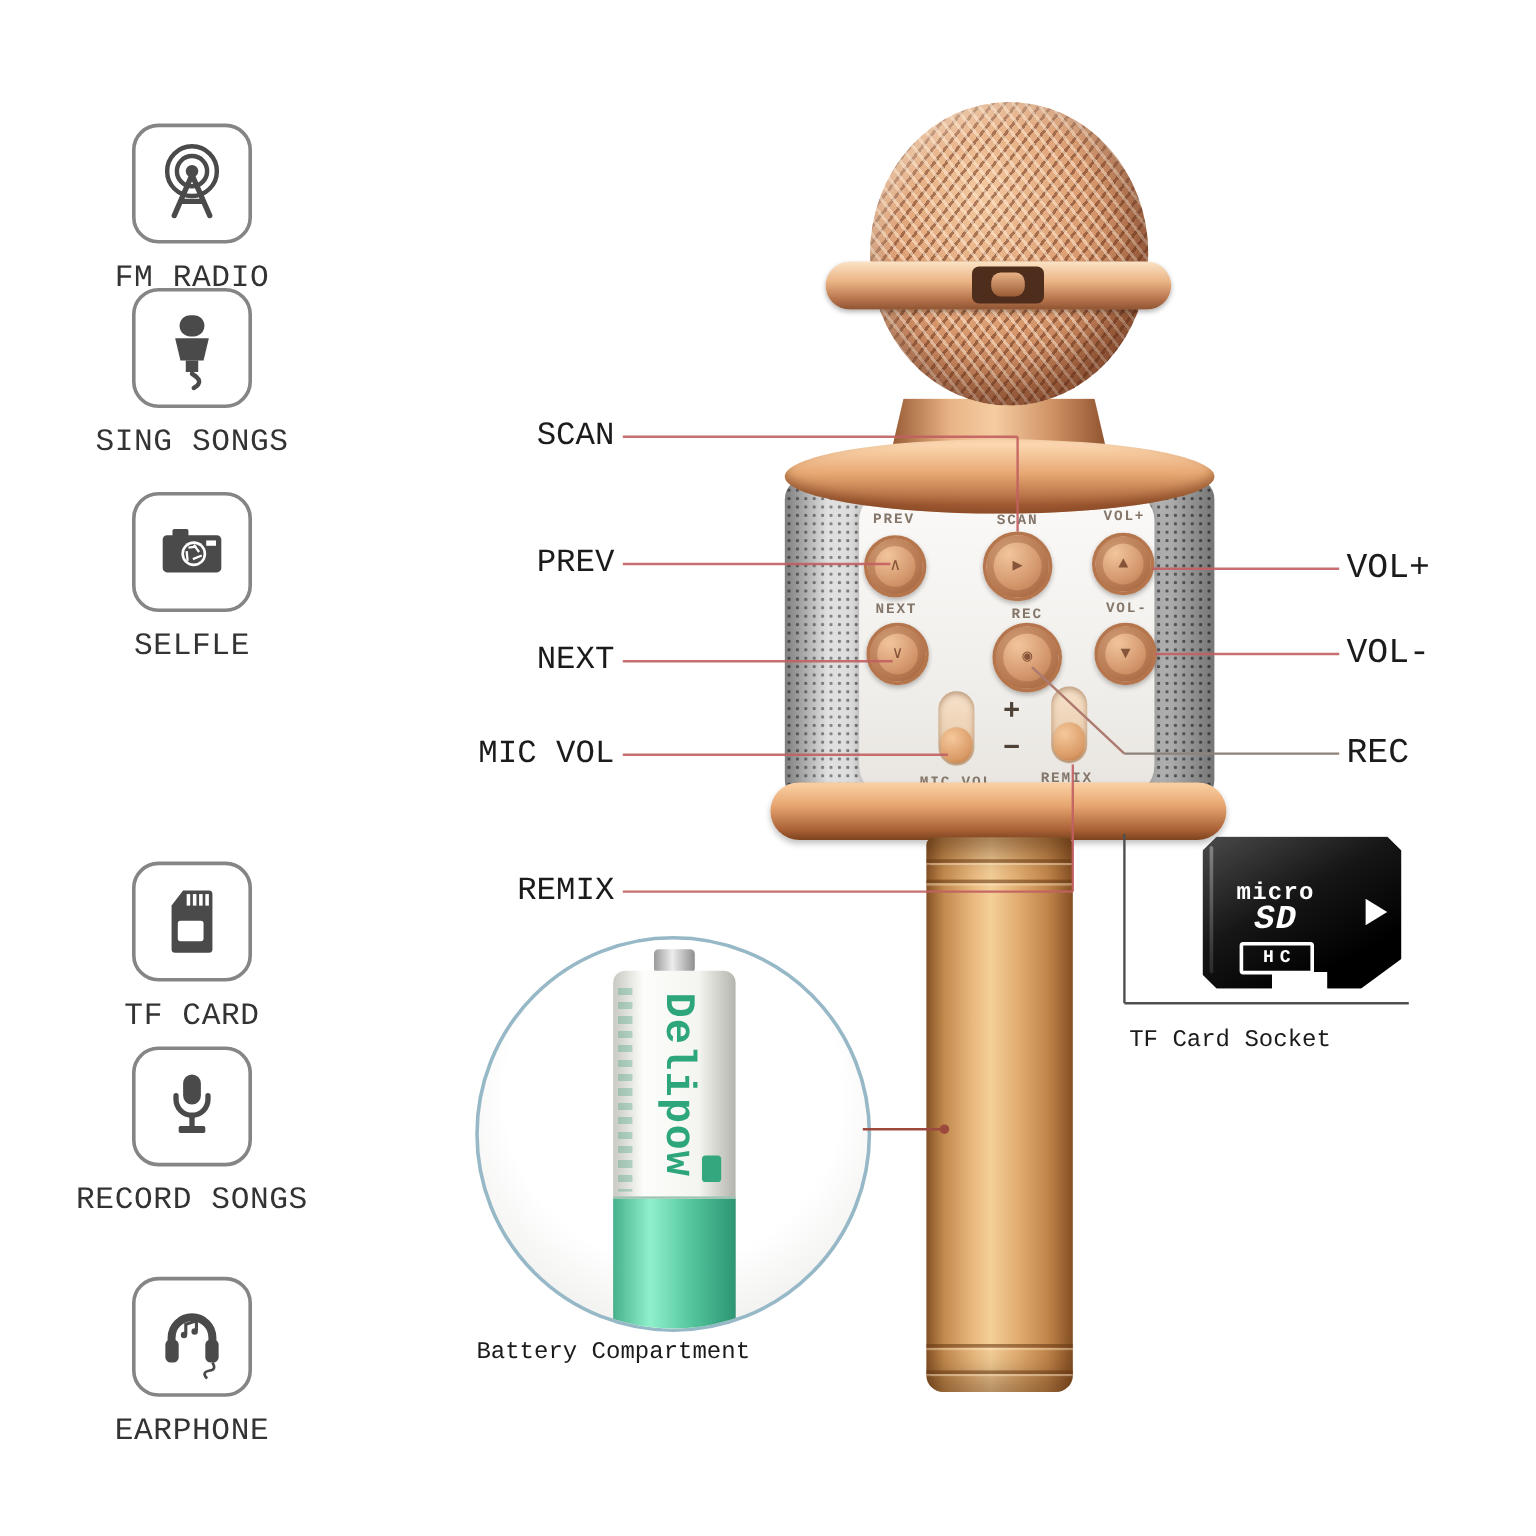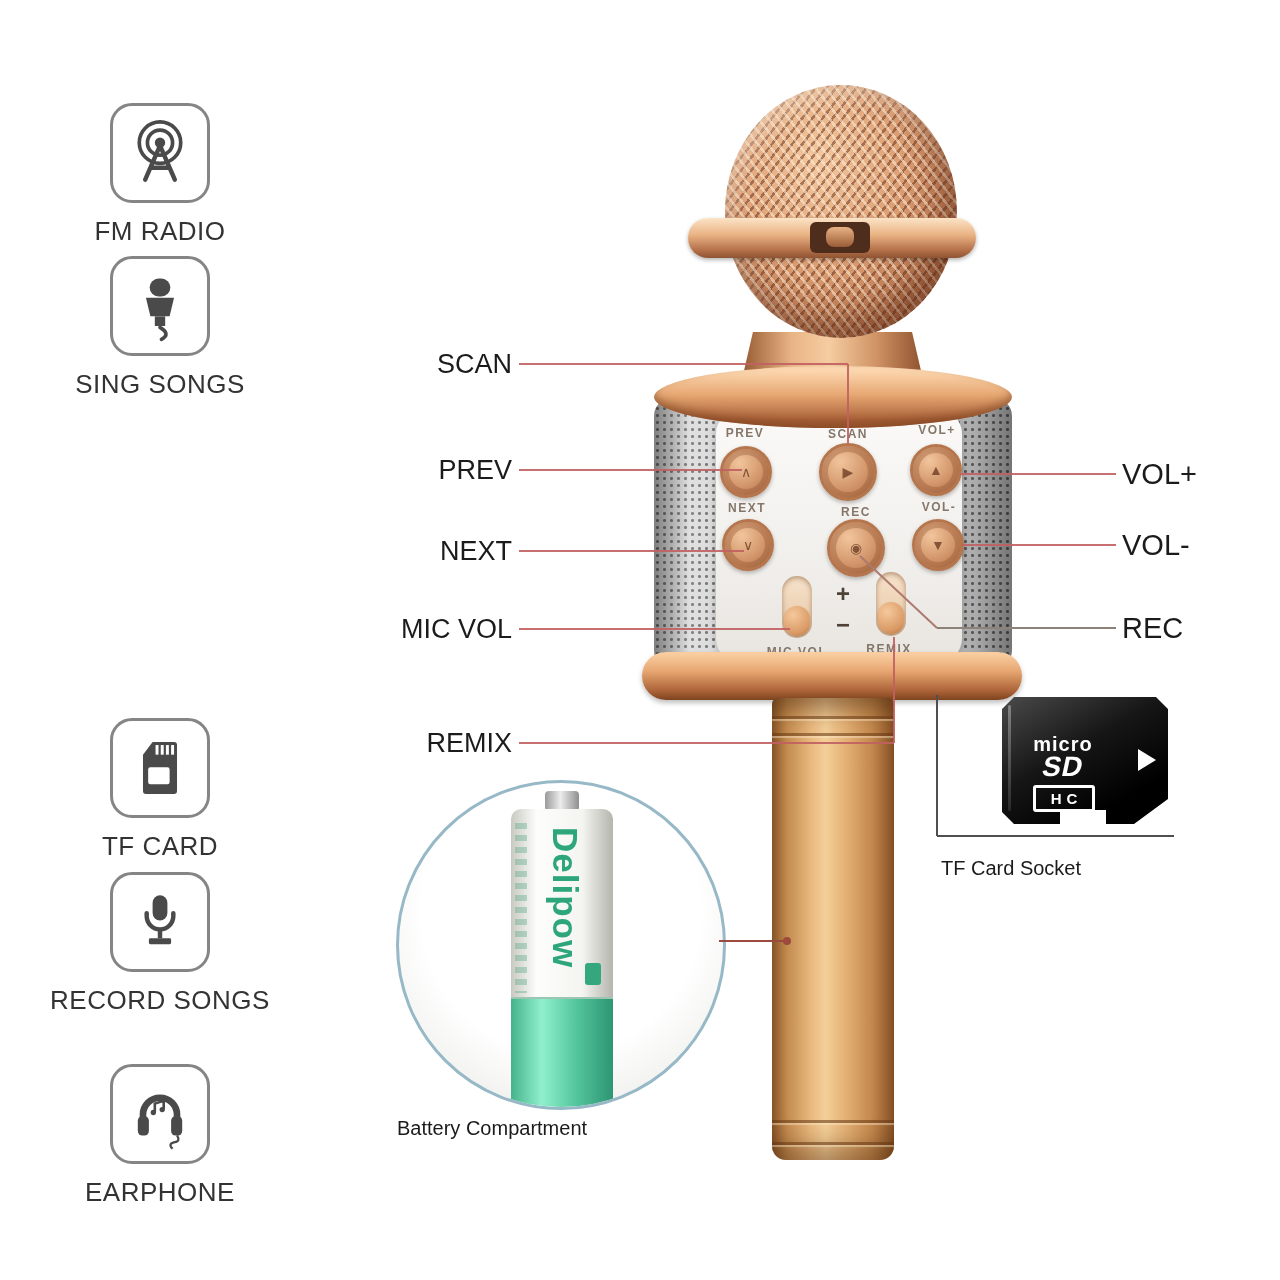--- a/index.html
+++ b/index.html
@@ -1,17 +1,17 @@
 <!DOCTYPE html>
 <html><head>
 <meta charset="utf-8">
 <style>
   html,body{margin:0;padding:0;background:#fff;}
   #stage{position:relative;width:1280px;height:1280px;background:#fff;overflow:hidden;
-         font-family:Liberation Sans, sans-serif;}
+         font-family:Liberation Mono, monospace;}
   .abs{position:absolute;}
 
   
   .feature{position:absolute;left:49px;width:222px;text-align:center;}
   .ficon{width:100px;height:100px;margin:0 auto;border:3px solid #858585;border-radius:22px;
          display:flex;align-items:center;justify-content:center;background:#fff;box-sizing:border-box;}
   .ficon svg{width:74px;height:74px;}
   .flabel{margin-top:13px;font-size:26px;color:#333;letter-spacing:.5px;white-space:nowrap;}
 
   
@@ -117,32 +117,50 @@
       <svg viewBox="0 0 100 100" fill="#4a4a4a">
         <circle cx="50" cy="36" r="7"></circle>
         <circle cx="50" cy="36" r="17" fill="none" stroke="#4a4a4a" stroke-width="5"></circle>
         <circle cx="50" cy="36" r="28" fill="none" stroke="#4a4a4a" stroke-width="5"></circle>
         <path d="M50 40 L30 86 M50 40 L70 86 M37 70 L63 70" stroke="#4a4a4a" stroke-width="6" fill="none" stroke-linecap="round"></path>
       </svg>
     </div>
     <div class="flabel">FM RADIO</div>
   </div>
 
-  <div class="feature" style="top:256px">
+  <div class="feature" style="top:240px">
     <div class="ficon">
       <svg viewBox="0 0 100 100" fill="#4a4a4a">
         <rect x="36" y="13" width="28" height="24" rx="12"></rect>
         <polygon points="31,39 69,39 63,64 37,64"></polygon>
         <rect x="43" y="64" width="14" height="13"></rect>
         <path d="M50 79 q 15 9 2 16" stroke="#4a4a4a" stroke-width="5" fill="none" stroke-linecap="round"></path>
       </svg>
     </div>
     <div class="flabel">SING SONGS</div>
   </div>
 
+  <div class="feature" style="top:410px">
+    <div class="ficon">
+      <svg viewBox="0 0 100 100" fill="#4a4a4a">
+        <rect x="28" y="24" width="18" height="10" rx="2"></rect>
+        <rect x="17" y="31" width="66" height="42" rx="5"></rect>
+        <rect x="66" y="37" width="11" height="6" fill="#fff"></rect>
+        <circle cx="52" cy="52" r="14" fill="#fff"></circle>
+        <circle cx="52" cy="52" r="11"></circle>
+        <g stroke="#fff" stroke-width="2.6">
+          <line x1="52" y1="42" x2="58" y2="50"></line>
+          <line x1="61" y1="54" x2="51" y2="58"></line>
+          <line x1="45" y1="60" x2="44" y2="49"></line>
+          <line x1="46" y1="45" x2="55" y2="44"></line>
+        </g>
+      </svg>
+    </div>
+    <div class="flabel">SELFLE</div>
+  </div>
 
 
   <div class="feature" style="top:872px">
     <div class="ficon">
       <svg viewBox="0 0 100 100" fill="#4a4a4a">
         <rect x="40" y="14" width="20" height="34" rx="10"></rect>
         <path d="M32 38 v4 a18 18 0 0 0 36 0 v-4" fill="none" stroke="#4a4a4a" stroke-width="6" stroke-linecap="round"></path>
         <line x1="50" y1="62" x2="50" y2="72" stroke="#4a4a4a" stroke-width="6"></line>
         <rect x="35" y="72" width="30" height="8" rx="2"></rect>
       </svg>

